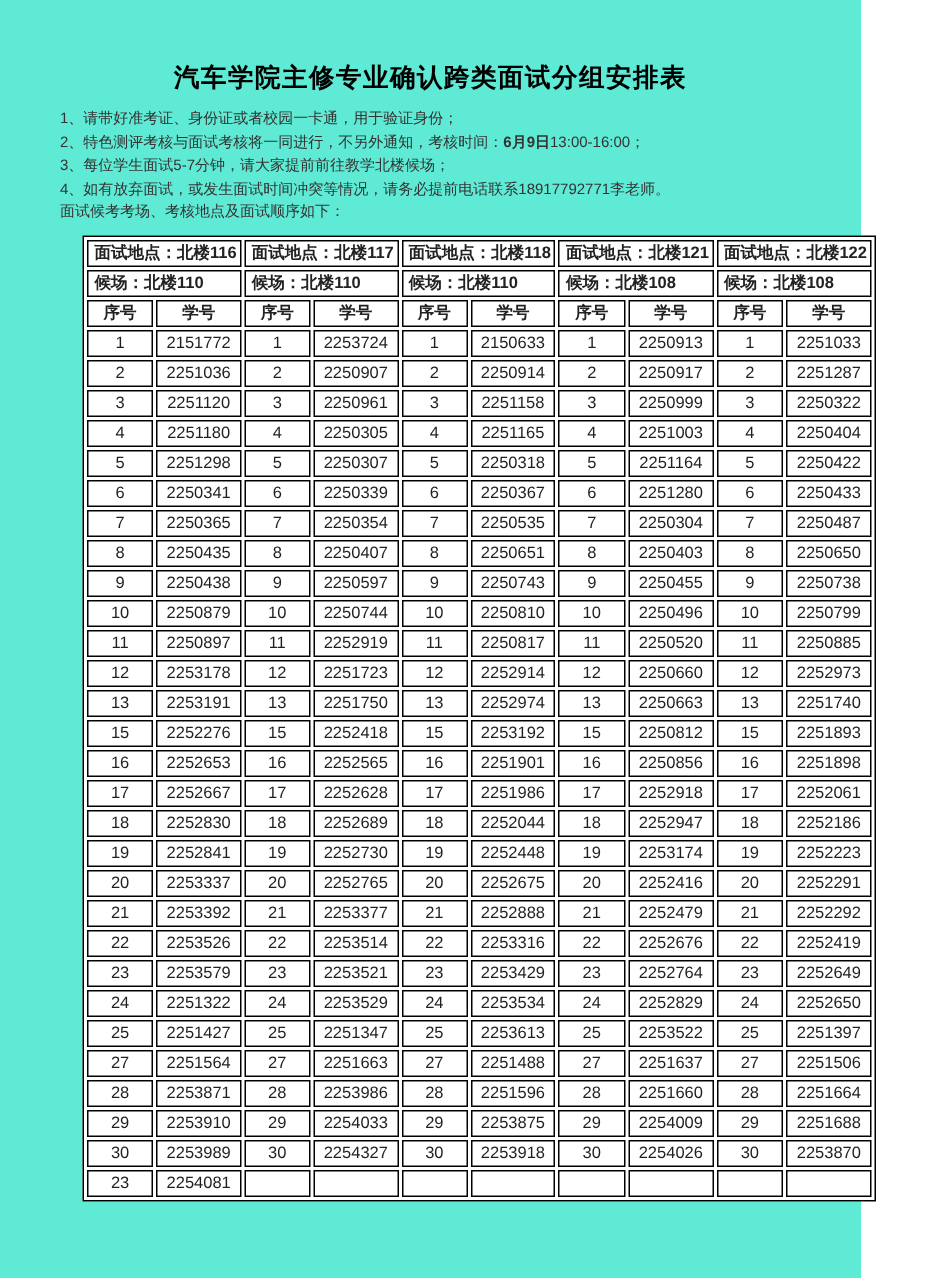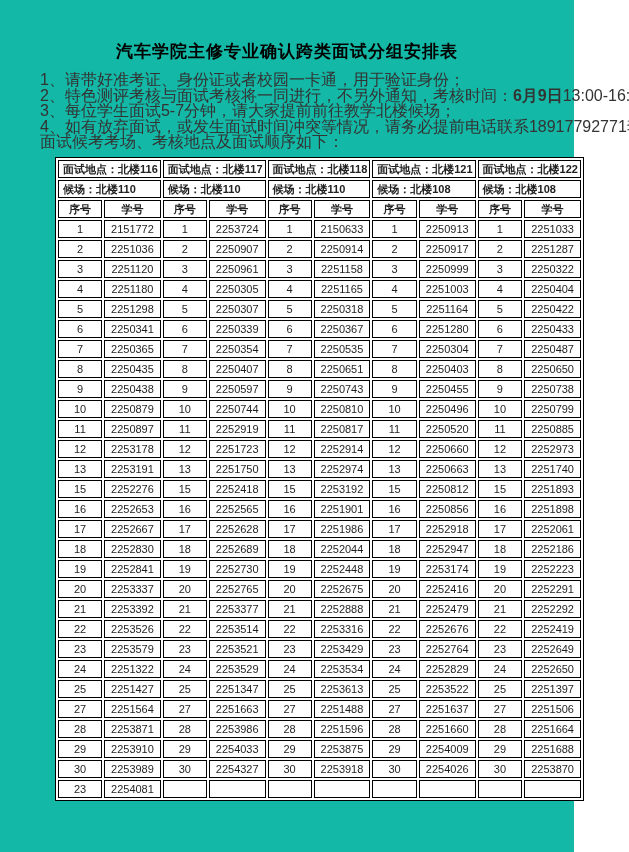--- a/index.html
+++ b/index.html
@@ -11,36 +11,36 @@
     width: 629px;
     height: 852px;
     overflow: hidden;
     font-family: "Liberation Sans", sans-serif;
     color: #262626;
     position: relative;
   }
   .page {
     width: 574px;
     height: 852px;
-    background: #14b8a6;
+    background: #5eead4;
     box-sizing: border-box;
   }
   .title {
     margin: 0;
     padding-top: 40px;
     text-align: center;
     font-family: "Liberation Serif", serif;
     font-size: 17px;
     font-weight: bold;
     letter-spacing: 1px;
     color: #000000;
   }
   .instructions {
     margin: 9px 20px 0 40px;
-    font-size: 16px;
+    font-size: 10px;
     line-height: 15.5px;
     color: #333333;
   }
   .inst-line {
     white-space: nowrap;
   }
   .inst-line .bold {
     font-weight: bold;
   }
   table.schedule {

